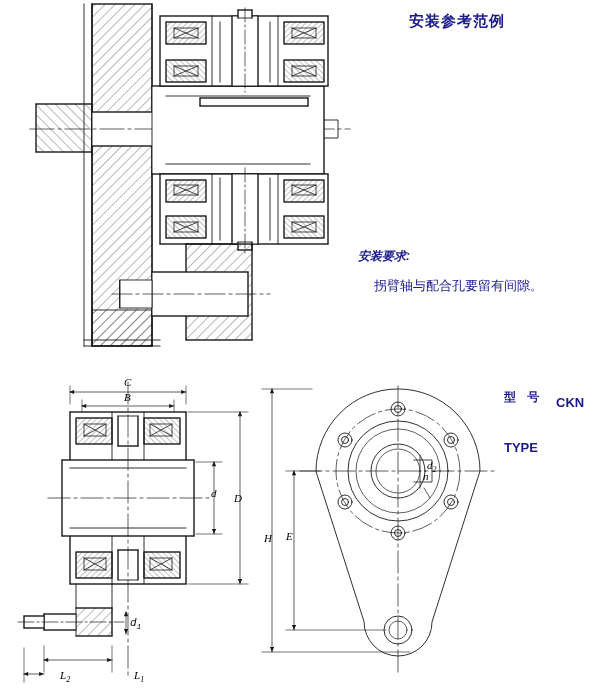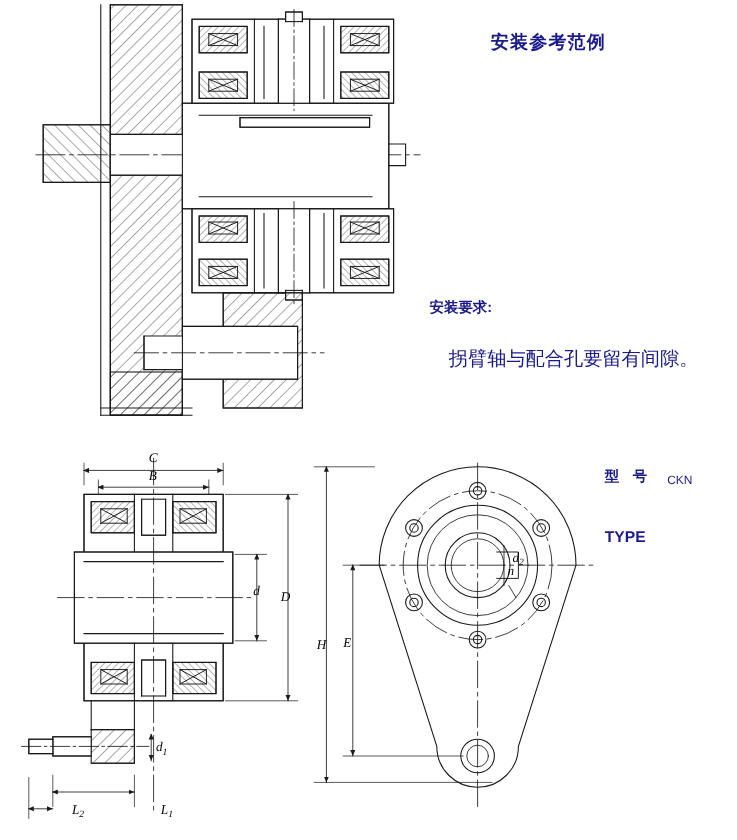--- a/index.html
+++ b/index.html
@@ -14,24 +14,24 @@
   .canvas { position:absolute; left:0; top:0; width:614px; height:700px; }
   svg { position:absolute; left:0; top:0; }
   .txt { position:absolute; white-space:nowrap; }
   .blue { color:#1a1a8c; }
   .title-main {
     font-weight:bold;
     font-size:15px;
     letter-spacing:1px;
   }
   .req-title { font-weight:bold; font-size:12px; }
-  .req-body { font-size:16px;margin-top:12px; }
+  .req-body { font-size:13px; }
   .type-label { font-weight:bold; font-size:12px; letter-spacing:4px; }
   .type-label2 { font-weight:bold; font-size:13px; }
-  .type-val { font-weight:normal; font-size:10px; }
+  .type-val { font-weight:bold; font-size:13px; }
   .dim { font-size:11px; font-style:italic; font-family:"Liberation Serif", serif; }
   .dim-sub { font-size:8px; vertical-align:sub; font-style:italic; }
 </style>
 </head>
 <body>
 
 <div class="canvas">
 
   <svg width="614" height="700" viewBox="0 0 614 700">
     <defs>
@@ -269,41 +269,41 @@
 
         <path d="M294 471 L294 630" stroke-width="0.7" marker-start="url(#arrE)" marker-end="url(#arrS)"></path>
         <path d="M286 471 L320 471 M286 630 L386 630" stroke-width="0.6"></path>
 
         <path d="M424 488 L430 498" stroke-width="0.7"></path>
       </g>
 
     </g>
   </svg>
 
-  <div class="txt title-main blue" style="left:409px; top:26px;text-align:center;">安装参考范例</div>
-
-  <div class="txt req-title blue" style="left:358px; top:248px;">安装要求:</div>
+  <div class="txt title-main blue" style="left:409px; top:12px;text-align:center;">安装参考范例</div>
+
+  <div class="txt req-title blue" style="left:358px; top:248px;font-style:italic;">安装要求:</div>
 
   <div class="txt req-body blue" style="left:374px; top:277px;">拐臂轴与配合孔要留有间隙。</div>
 
   <div class="txt type-label blue" style="left:504px; top:389px;">型 号</div>
 
   <div class="txt type-val blue" style="left:556px; top:395px;">CKN</div>
 
   <div class="txt type-label2 blue" style="left:504px; top:410px;margin-top:30px;">TYPE</div>
 
   <div class="txt dim" style="left:124px; top:376px;">C</div>
   <div class="txt dim" style="left:124px; top:391px;">B</div>
   <div class="txt dim" style="left:211px; top:487px;">d</div>
   <div class="txt dim" style="left:234px; top:492px;">D</div>
   <div class="txt dim" style="left:264px; top:532px;">H</div>
   <div class="txt dim" style="left:286px; top:530px;">E</div>
   <div class="txt dim" style="left:423px; top:470px;">n</div>
 
-  <div class="txt dim" style="left:130px; top:617px;">
+  <div class="txt dim" style="left:130px; top:617px;font-family:Liberation Mono, monospace;">
     <span>d</span><span class="dim-sub">1</span>
   </div>
 
   <div class="txt dim" style="left:427px; top:459px;">
     <span>d</span><span class="dim-sub">2</span>
   </div>
 
   <div class="txt dim" style="left:90px; top:669px;margin-left:44px;">
     <span>L</span><span class="dim-sub">1</span>
   </div>

